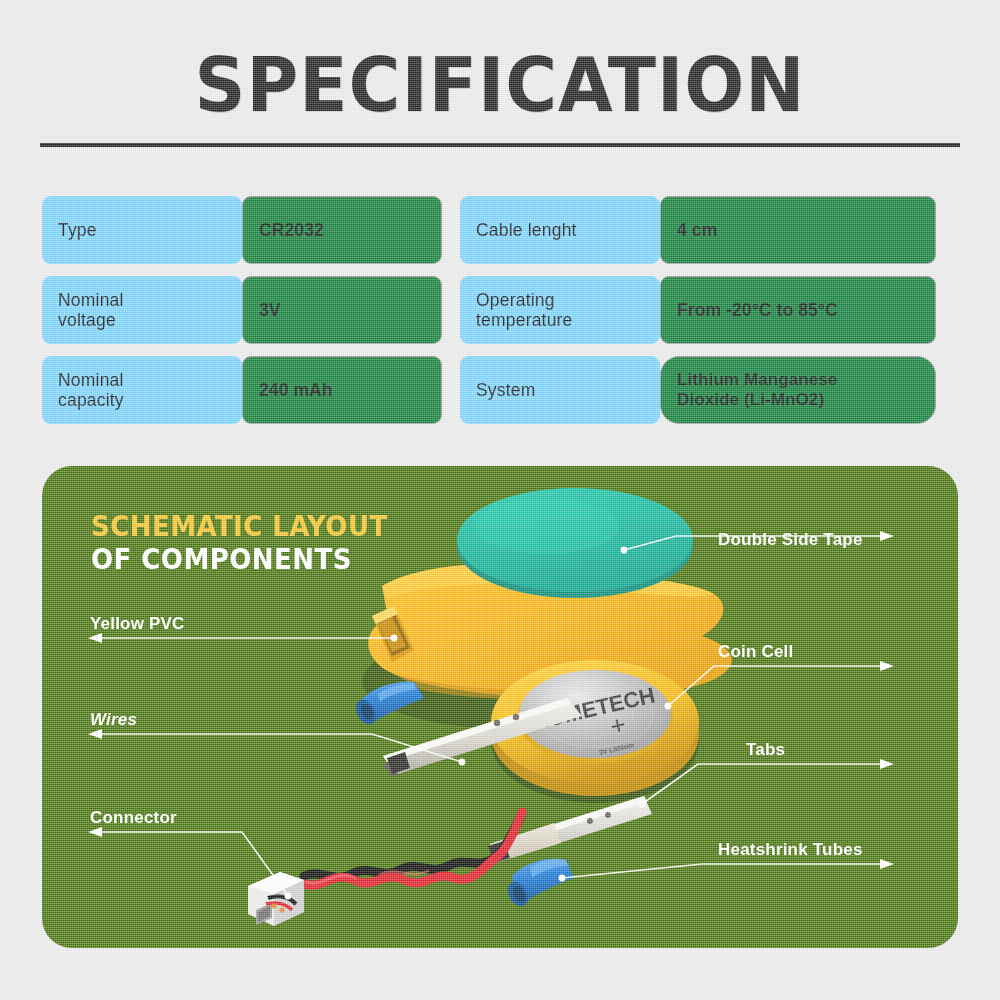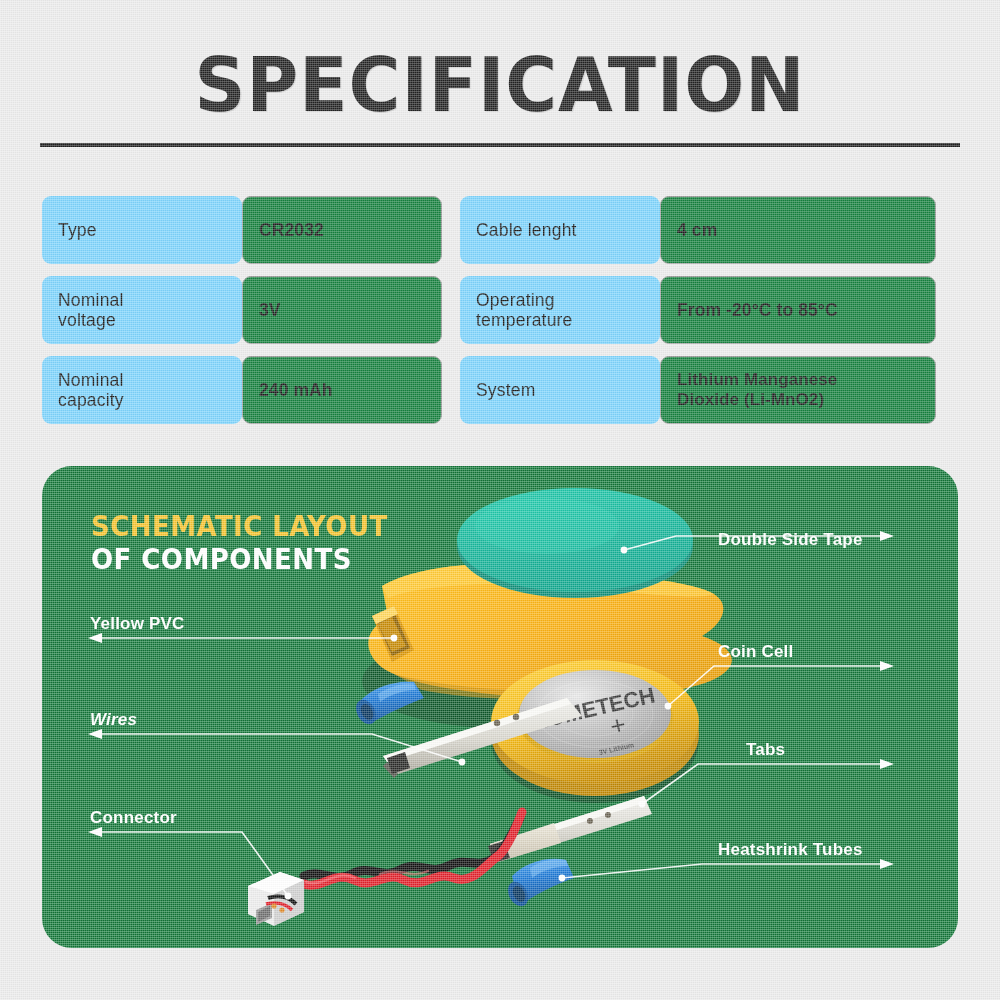--- a/index.html
+++ b/index.html
@@ -57,28 +57,28 @@
     background:#7dd3fc;
     font-weight:400;
     letter-spacing:.2px;
   }
   .val{
     background:#15803d;
     border:1.4px solid #9b9b9b;
     font-weight:700;
     letter-spacing:.1px;
   }
-  .val.wide{font-size:17px;}
+  .val.wide{font-size:17px;border-radius:19px;}
   .lbl span,.val span{display:block;}
   .two-line{line-height:20px;}
 
   
   .panel{
     position:absolute;left:42px;top:466px;width:916px;height:482px;
-    background:#15803d;
+    background:#4d7c0f;
     border-radius:30px;
     overflow:hidden;
   }
   .panel .noise{
     position:absolute;inset:0;opacity:.55;
     background-image:
       repeating-linear-gradient(0deg, rgba(255,255,255,.05) 0 1px, rgba(0,0,0,.12) 1px 2px),
       repeating-linear-gradient(90deg, rgba(255,255,255,.04) 0 1px, rgba(0,0,0,.10) 1px 2px);
   }
   .sch-title{

